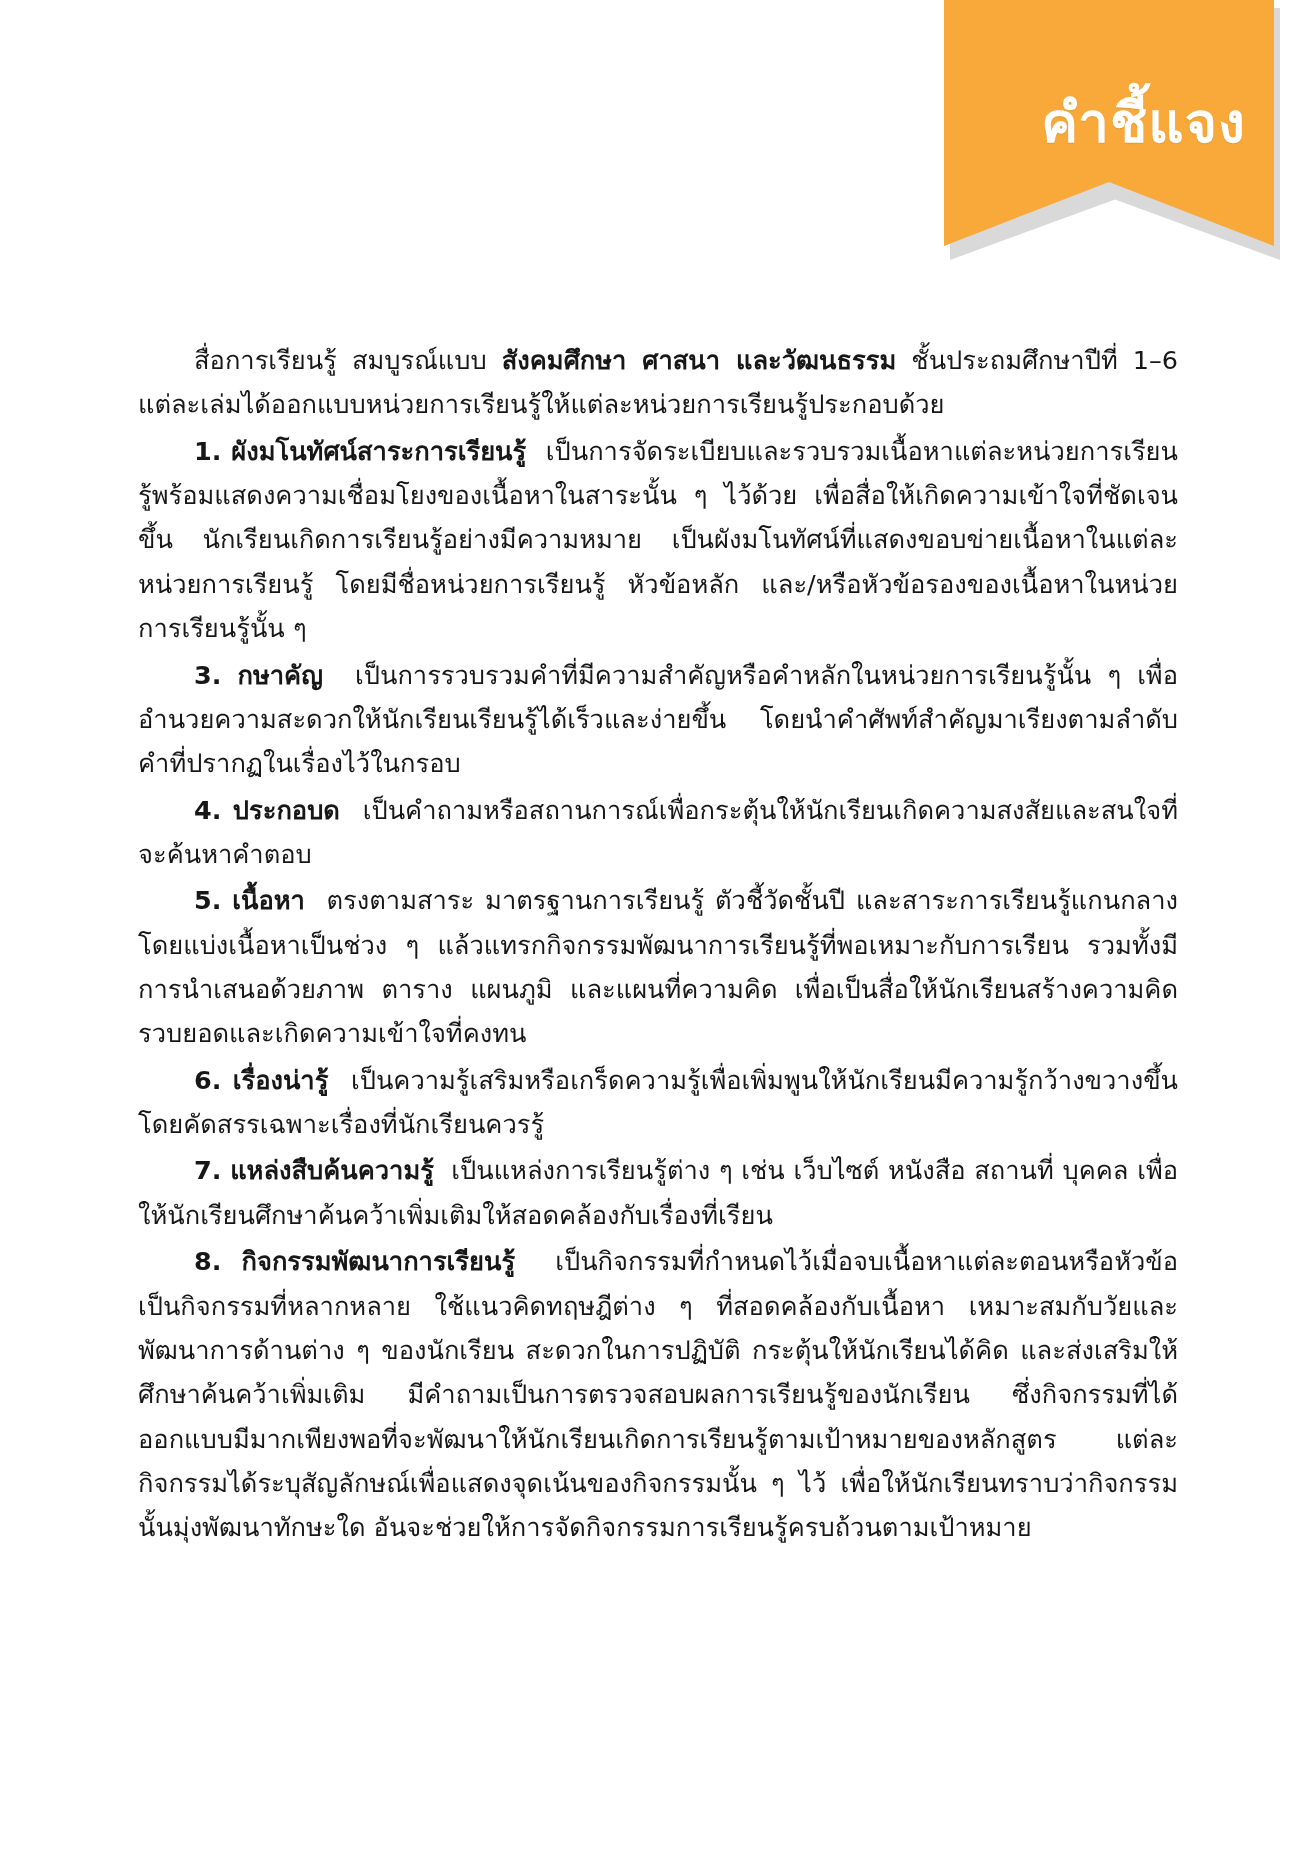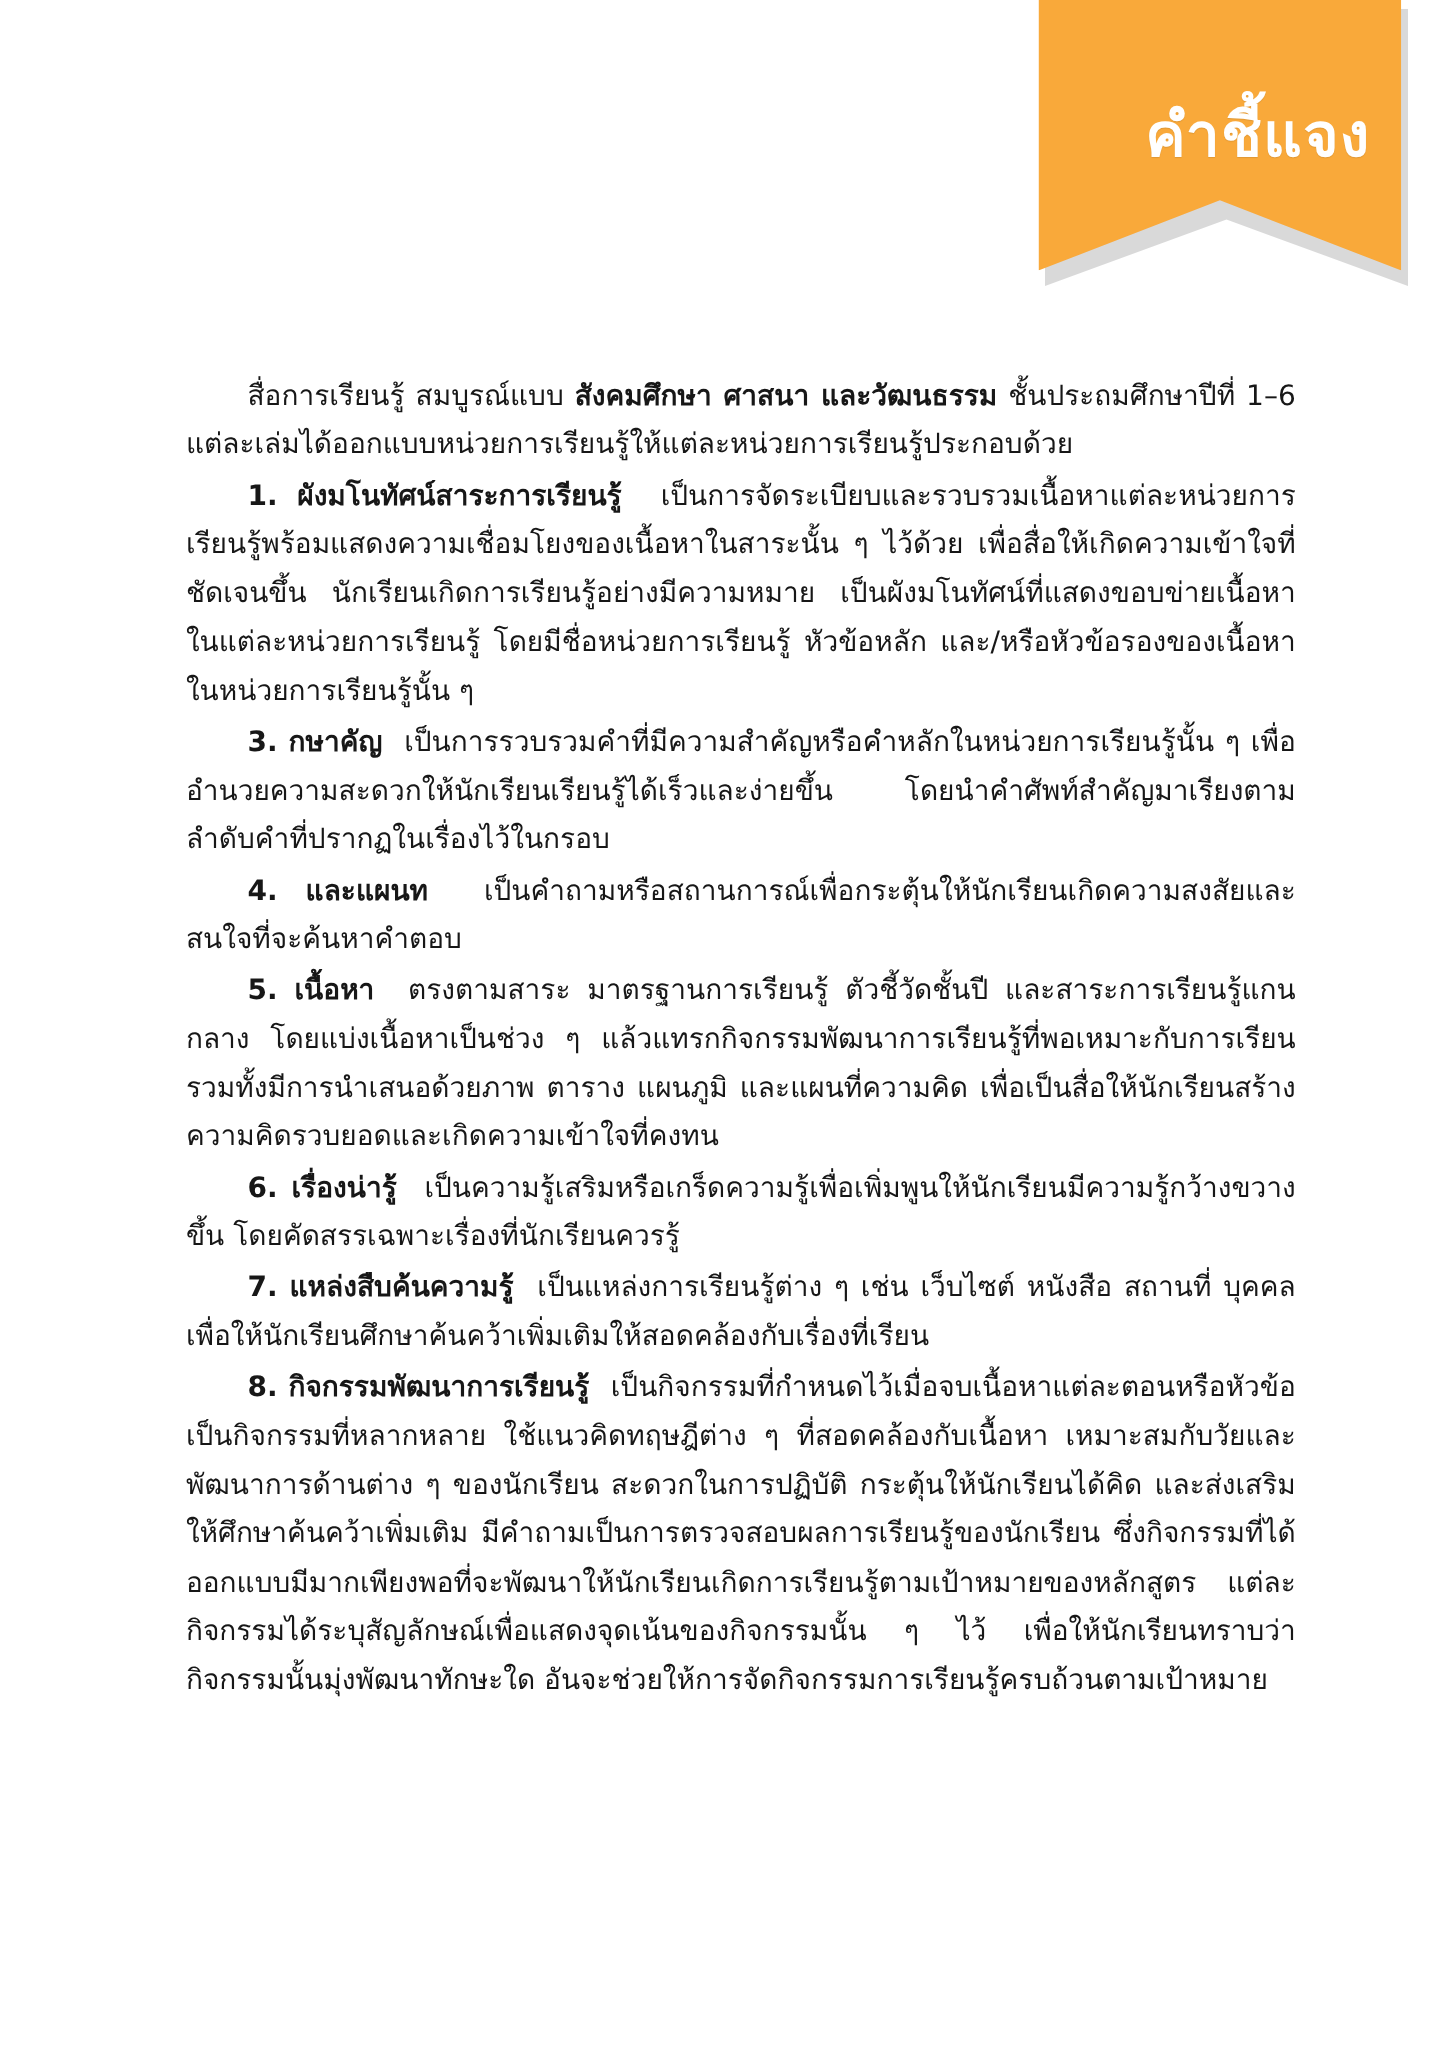--- a/index.html
+++ b/index.html
@@ -68,21 +68,20 @@
   p.para {
     margin: 0 0 2px 0;
     font-size: 25.5px;
     line-height: 1.74;
     text-align: justify;
     text-justify: inter-word;
     color: #171717;
   }
   p.para.indent {
     text-indent: 56px;
-    margin-left: 31px;
   }
   .b {
     font-weight: 700;
   }
   .nobr {
     white-space: nowrap;
   }
 </style>
 </head>
 <body>
@@ -95,21 +94,21 @@
 
 <div class="content">
 
   <p class="para indent"><span>สื่อการเรียนรู้ สมบูรณ์แบบ </span><span class="b">สังคมศึกษา ศาสนา และวัฒนธรรม</span><span> ชั้นประถมศึกษาปีที่ 1–6 แต่ละเล่มได้ออกแบบหน่วยการเรียนรู้ให้แต่ละหน่วยการเรียนรู้ประกอบด้วย</span></p>
 
   <p class="para indent"><span class="b nobr">1.</span> <span class="b">ผังมโนทัศน์สาระการเรียนรู้</span>&nbsp; <span>เป็นการจัดระเบียบและรวบรวมเนื้อหาแต่ละหน่วยการเรียนรู้พร้อมแสดงความเชื่อมโยงของเนื้อหาในสาระนั้น ๆ ไว้ด้วย เพื่อสื่อให้เกิดความเข้าใจที่ชัดเจนขึ้น นักเรียนเกิดการเรียนรู้อย่างมีความหมาย เป็นผังมโนทัศน์ที่แสดงขอบข่ายเนื้อหาในแต่ละหน่วยการเรียนรู้ โดยมีชื่อหน่วยการเรียนรู้ หัวข้อหลัก และ/หรือหัวข้อรองของเนื้อหาในหน่วยการเรียนรู้นั้น ๆ</span></p>
 
 
   <p class="para indent"><span class="b nobr">3.</span> <span class="b">กษาคัญ</span>&nbsp; <span>เป็นการรวบรวมคำที่มีความสำคัญหรือคำหลักในหน่วยการเรียนรู้นั้น ๆ เพื่ออำนวยความสะดวกให้นักเรียนเรียนรู้ได้เร็วและง่ายขึ้น โดยนำคำศัพท์สำคัญมาเรียงตามลำดับคำที่ปรากฏในเรื่องไว้ในกรอบ</span></p>
 
-  <p class="para indent"><span class="b nobr">4.</span> <span class="b">และแผนท</span>&nbsp; <span>เป็นคำถามหรือสถานการณ์เพื่อกระตุ้นให้นักเรียนเกิดความสงสัยและสนใจที่จะค้นหาคำตอบ</span></p>
+  <p class="para indent"><span class="b nobr">4.</span> <span class="b">ประกอบด</span>&nbsp; <span>เป็นคำถามหรือสถานการณ์เพื่อกระตุ้นให้นักเรียนเกิดความสงสัยและสนใจที่จะค้นหาคำตอบ</span></p>
 
   <p class="para indent"><span class="b nobr">5.</span> <span class="b">เนื้อหา</span>&nbsp; <span>ตรงตามสาระ มาตรฐานการเรียนรู้ ตัวชี้วัดชั้นปี และสาระการเรียนรู้แกนกลาง โดยแบ่งเนื้อหาเป็นช่วง ๆ แล้วแทรกกิจกรรมพัฒนาการเรียนรู้ที่พอเหมาะกับการเรียน รวมทั้งมีการนำเสนอด้วยภาพ ตาราง แผนภูมิ และแผนที่ความคิด เพื่อเป็นสื่อให้นักเรียนสร้างความคิดรวบยอดและเกิดความเข้าใจที่คงทน</span></p>
 
   <p class="para indent"><span class="b nobr">6.</span> <span class="b">เรื่องน่ารู้</span>&nbsp; <span>เป็นความรู้เสริมหรือเกร็ดความรู้เพื่อเพิ่มพูนให้นักเรียนมีความรู้กว้างขวางขึ้น โดยคัดสรรเฉพาะเรื่องที่นักเรียนควรรู้</span></p>
 
   <p class="para indent"><span class="b nobr">7.</span> <span class="b">แหล่งสืบค้นความรู้</span>&nbsp; <span>เป็นแหล่งการเรียนรู้ต่าง ๆ เช่น เว็บไซต์ หนังสือ สถานที่ บุคคล เพื่อให้นักเรียนศึกษาค้นคว้าเพิ่มเติมให้สอดคล้องกับเรื่องที่เรียน</span></p>
 
   <p class="para indent"><span class="b nobr">8.</span> <span class="b">กิจกรรมพัฒนาการเรียนรู้</span>&nbsp; <span>เป็นกิจกรรมที่กำหนดไว้เมื่อจบเนื้อหาแต่ละตอนหรือหัวข้อ เป็นกิจกรรมที่หลากหลาย ใช้แนวคิดทฤษฎีต่าง ๆ ที่สอดคล้องกับเนื้อหา เหมาะสมกับวัยและพัฒนาการด้านต่าง ๆ ของนักเรียน สะดวกในการปฏิบัติ กระตุ้นให้นักเรียนได้คิด และส่งเสริมให้ศึกษาค้นคว้าเพิ่มเติม มีคำถามเป็นการตรวจสอบผลการเรียนรู้ของนักเรียน ซึ่งกิจกรรมที่ได้ออกแบบมีมากเพียงพอที่จะพัฒนาให้นักเรียนเกิดการเรียนรู้ตามเป้าหมายของหลักสูตร แต่ละกิจกรรมได้ระบุสัญลักษณ์เพื่อแสดงจุดเน้นของกิจกรรมนั้น ๆ ไว้ เพื่อให้นักเรียนทราบว่ากิจกรรมนั้นมุ่งพัฒนาทักษะใด อันจะช่วยให้การจัดกิจกรรมการเรียนรู้ครบถ้วนตามเป้าหมาย</span></p>
 
 </div>

